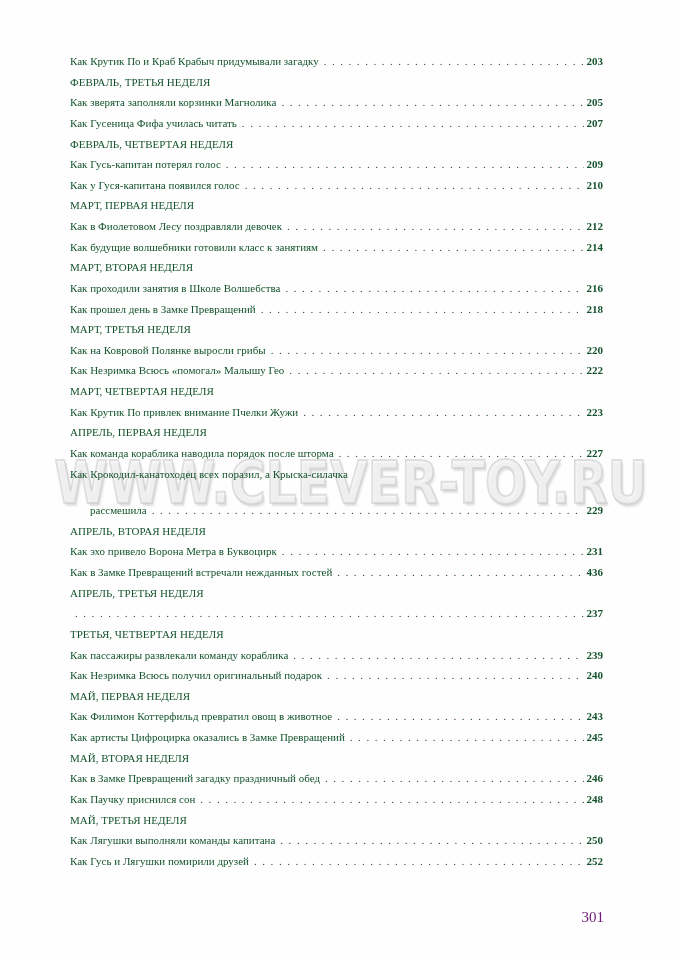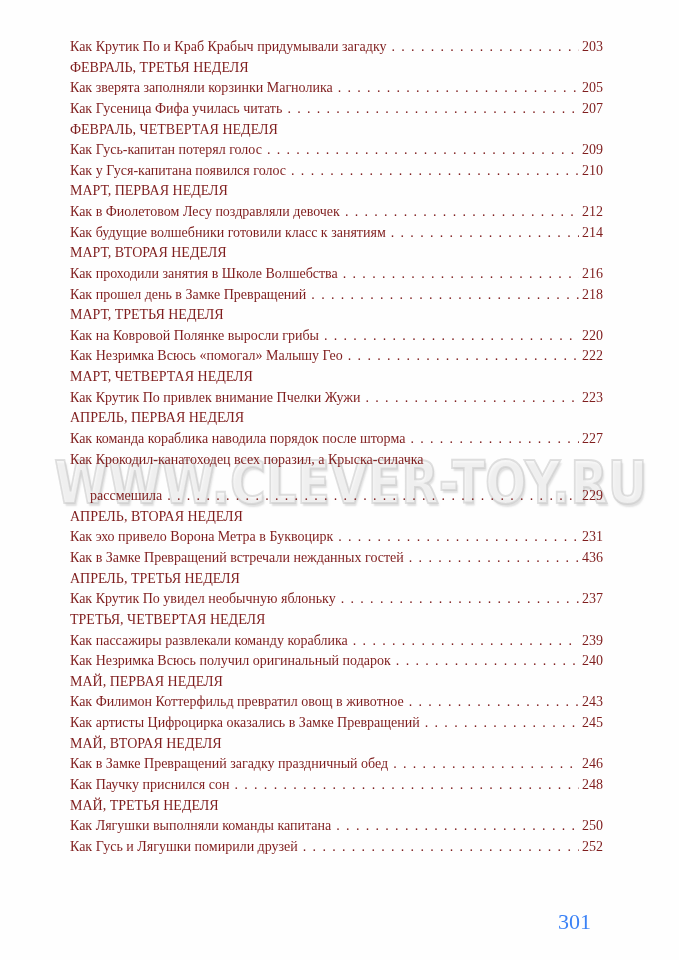--- a/index.html
+++ b/index.html
@@ -33,26 +33,26 @@
     color: rgba(244, 244, 244, 0.75);
     -webkit-text-stroke: 2px rgba(198, 198, 198, 0.55);
     text-shadow: 2px 3px 2px rgba(170, 170, 170, 0.35);
     transform: scaleX(0.84);
     transform-origin: 50% 50%;
     z-index: 0;
     pointer-events: none;
   }
   .toc {
     position: absolute;
-    top: 37px;
+    top: 51px;
     left: 70px;
     width: 533px;
-    font-size: 14px;
+    font-size: 11px;
     line-height: 20.62px;
-    color: #7f1d1d;
+    color: #14532d;
     z-index: 1;
   }
   .row {
     display: flex;
     align-items: baseline;
     white-space: nowrap;
     overflow: hidden;
   }
   .row.cont { padding-left: 20px; margin-top: 16px; }
   .row .t { flex: 0 0 auto; }
@@ -61,27 +61,27 @@
     min-width: 0;
     overflow: hidden;
     white-space: nowrap;
     margin-left: 5px;
     margin-right: 3px;
   }
   .dots::before {
     content: ". . . . . . . . . . . . . . . . . . . . . . . . . . . . . . . . . . . . . . . . . . . . . . . . . . . . . . . . . . . . . . . . . . . . . .";
     letter-spacing: 1.4px;
   }
-  .pg { flex: 0 0 auto; }
+  .pg { flex: 0 0 auto; font-weight: bold; }
   .folio {
     position: absolute;
     top: 909px;
-    right: 88px;
-    font-size: 22px;
-    color: #3b82f6;
+    right: 75px;
+    font-size: 15px;
+    color: #701a75;
     z-index: 1;
   }
 </style>
 </head>
 <body>
 
 <div class="sheet">
   <div class="watermark">WWW.CLEVER-TOY.RU</div>
 
   <div class="toc">
@@ -189,21 +189,20 @@
       </div>
       <div class="row entry">
         <span class="t">Как в Замке Превращений встречали нежданных гостей</span>
         <span class="dots"></span>
         <span class="pg">436</span>
       </div>
       <div class="row header">
         <span class="t">АПРЕЛЬ, ТРЕТЬЯ НЕДЕЛЯ</span>
       </div>
       <div class="row entry">
-        <span class="t">Как Крутик По увидел необычную яблоньку</span>
         <span class="dots"></span>
         <span class="pg">237</span>
       </div>
       <div class="row header">
         <span class="t">ТРЕТЬЯ, ЧЕТВЕРТАЯ НЕДЕЛЯ</span>
       </div>
       <div class="row entry">
         <span class="t">Как пассажиры развлекали команду кораблика</span>
         <span class="dots"></span>
         <span class="pg">239</span>

